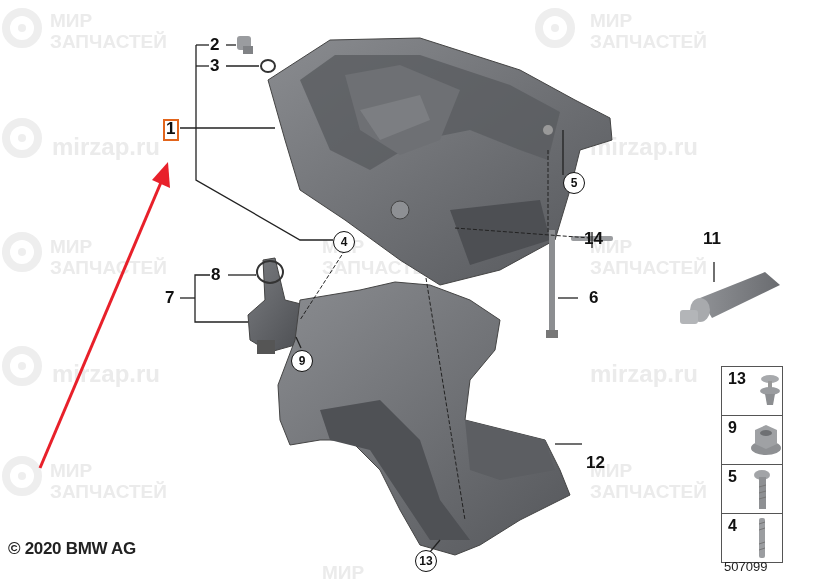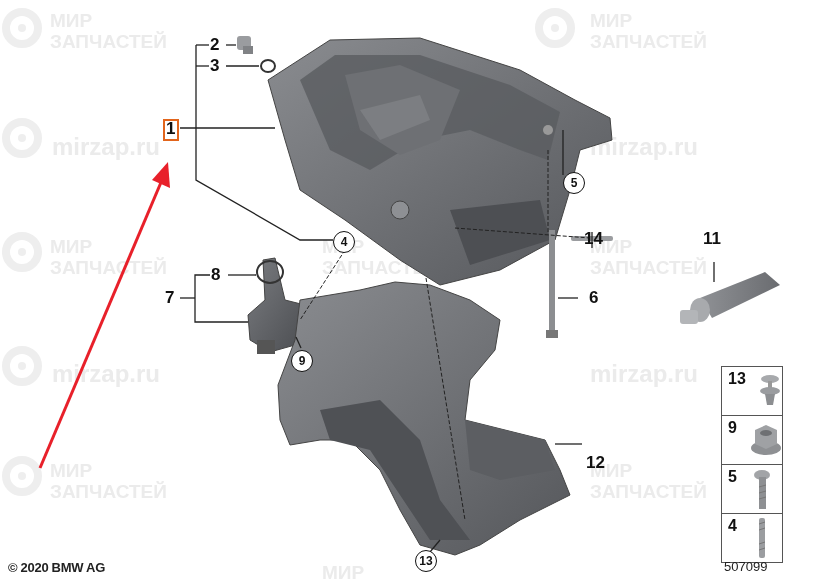--- a/index.html
+++ b/index.html
@@ -10,21 +10,21 @@
   .wm-url{position:absolute;color:#ebebeb;font-weight:bold;font-size:24px;}
   .lbl{position:absolute;font-weight:bold;font-size:17px;color:#111;line-height:18px;}
   .circ{position:absolute;width:20px;height:20px;border:1.6px solid #111;border-radius:50%;background:#fff;text-align:center;font-weight:bold;font-size:12px;line-height:20px;color:#111;}
   .hl{position:absolute;border:2px solid #e2651c;width:12px;height:18px;}
   svg{position:absolute;left:0;top:0;}
   .kit{position:absolute;left:721px;top:366px;width:60px;border:1.3px solid #555;background:#fff;}
   .kit-cell{position:relative;height:48px;border-bottom:1.3px solid #555;}
   .kit-cell:last-child{border-bottom:none;height:48px;}
   .kit-num{position:absolute;left:6px;top:3px;font-weight:bold;font-size:16px;color:#111;}
   .foot-ref{position:absolute;left:724px;top:559px;font-size:13px;color:#222;text-align:center;}
-  .copy{position:absolute;left:8px;top:560px;font-size:13px;font-weight:bold;color:#222;letter-spacing:-0.3px;}
+  .copy{position:absolute;left:8px;top:539px;font-size:17px;font-weight:bold;color:#222;letter-spacing:-0.3px;}
 </style>
 </head>
 <body>
 
 <div>
   <div class="wm-logo" style="left:2px;top:8px;"></div>
   <div class="wm-text" style="left:50px;top:10px;">
       <div>МИР</div>
       <div>ЗАПЧАСТЕЙ</div>
     </div>

